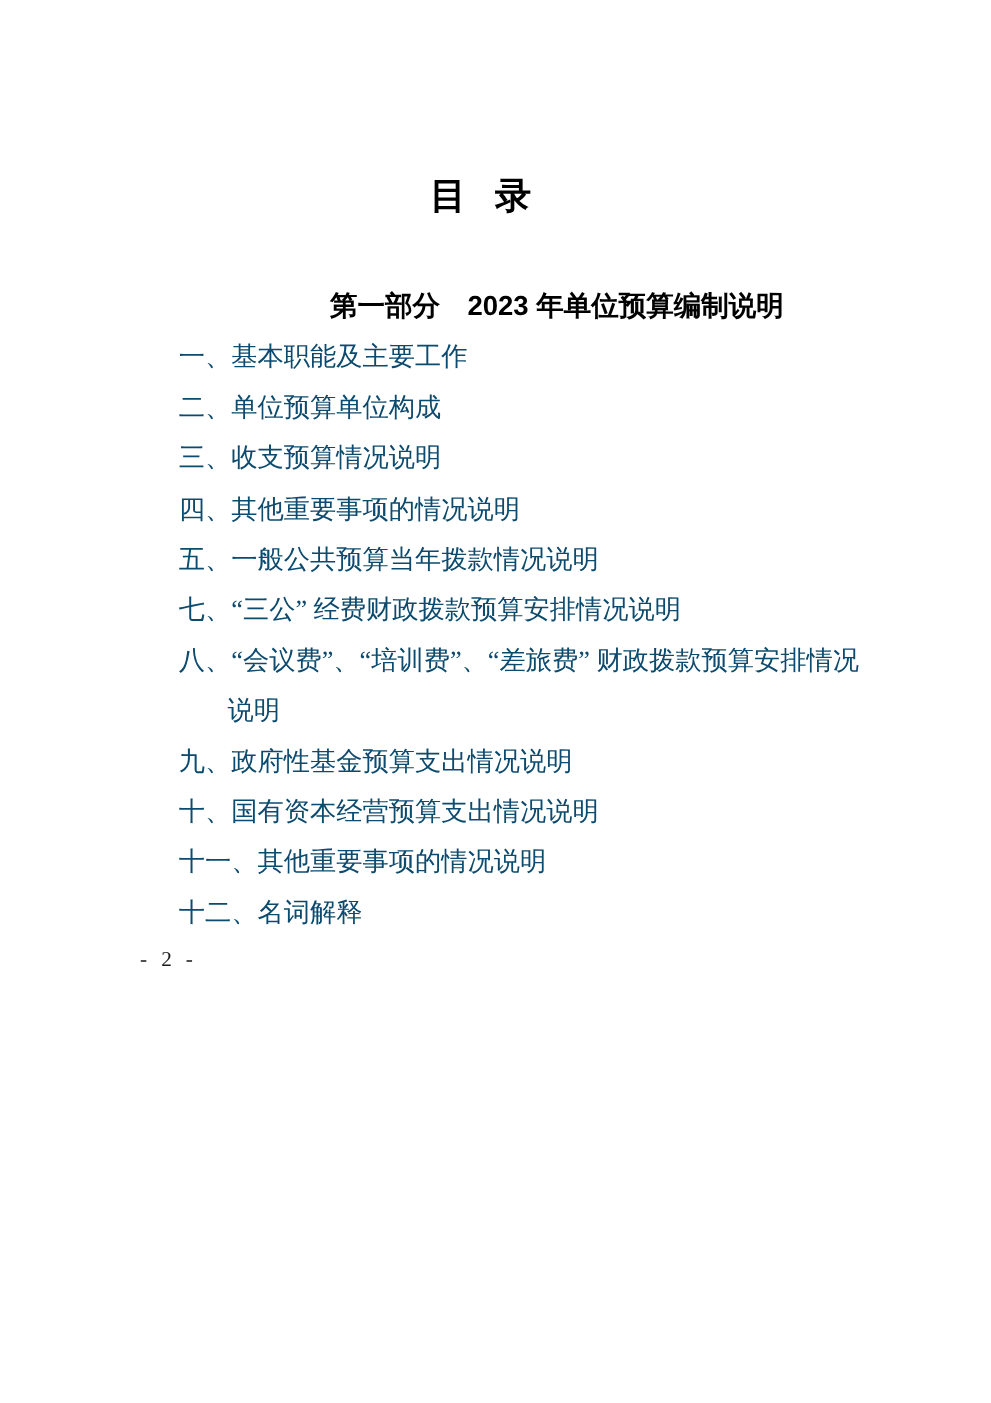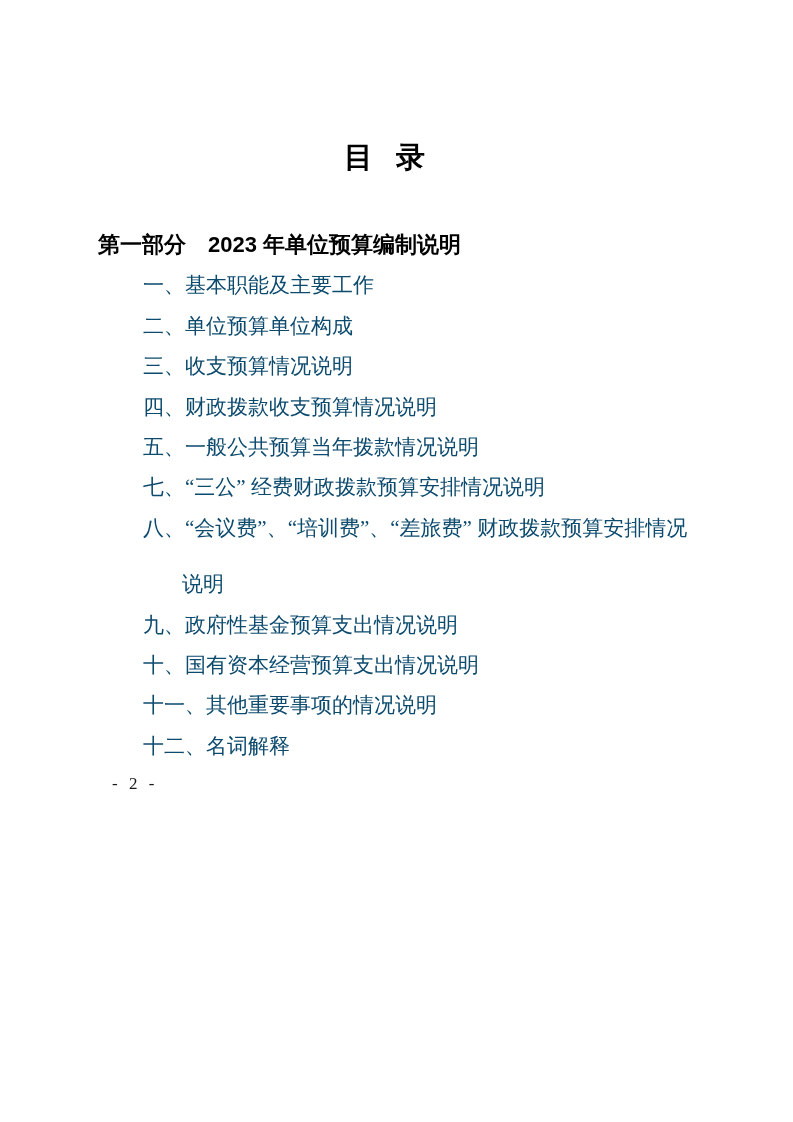--- a/index.html
+++ b/index.html
@@ -26,32 +26,33 @@
     white-space: pre-wrap;
   }
   .part-heading {
     padding-left: 98px;
     font-family: "Liberation Sans", sans-serif;
     font-weight: bold;
     font-size: 22px;
     line-height: 40.4px;
     color: #000000;
     white-space: pre-wrap;
+    text-align: center;
   }
   .part-1 .part-heading { margin-top: 51px; }
   .part-2 .part-heading { margin-top: -4px; }
   .toc-line {
     padding-left: 143px;
     font-family: "Liberation Serif", serif;
     font-size: 21px;
     line-height: 40.4px;
     color: #0c4a6e;
     white-space: pre-wrap;
   }
-  .toc-line.cont { padding-left: 182px; margin-top: 16px; }
+  .toc-line.cont { padding-left: 182px; }
   .page-footer {
     margin-top: 6px;
     padding-left: 112px;
     font-family: "Liberation Serif", serif;
     font-size: 17px;
     line-height: 24px;
     word-spacing: 7px;
     color: #1a1a1a;
   }
 </style>
@@ -60,21 +61,21 @@
 
 <div class="page">
 
   <h1 class="doc-title">目 录</h1>
 
   <section class="part part-1">
     <h2 class="part-heading">第一部分　2023 年单位预算编制说明</h2>
     <div class="toc-line">一、基本职能及主要工作</div>
     <div class="toc-line">二、单位预算单位构成</div>
     <div class="toc-line">三、收支预算情况说明</div>
-    <div class="toc-line">四、财政拨款收支预算情况说明</div>
+    <div class="toc-line">四、其他重要事项的情况说明</div>
     <div class="toc-line">五、一般公共预算当年拨款情况说明</div>
     <div class="toc-line">七、“三公” 经费财政拨款预算安排情况说明</div>
     <div class="toc-line">八、“会议费”、“培训费”、“差旅费” 财政拨款预算安排情况</div>
     <div class="toc-line cont">说明</div>
     <div class="toc-line">九、政府性基金预算支出情况说明</div>
     <div class="toc-line">十、国有资本经营预算支出情况说明</div>
     <div class="toc-line">十一、其他重要事项的情况说明</div>
     <div class="toc-line">十二、名词解释</div>
   </section>
 

